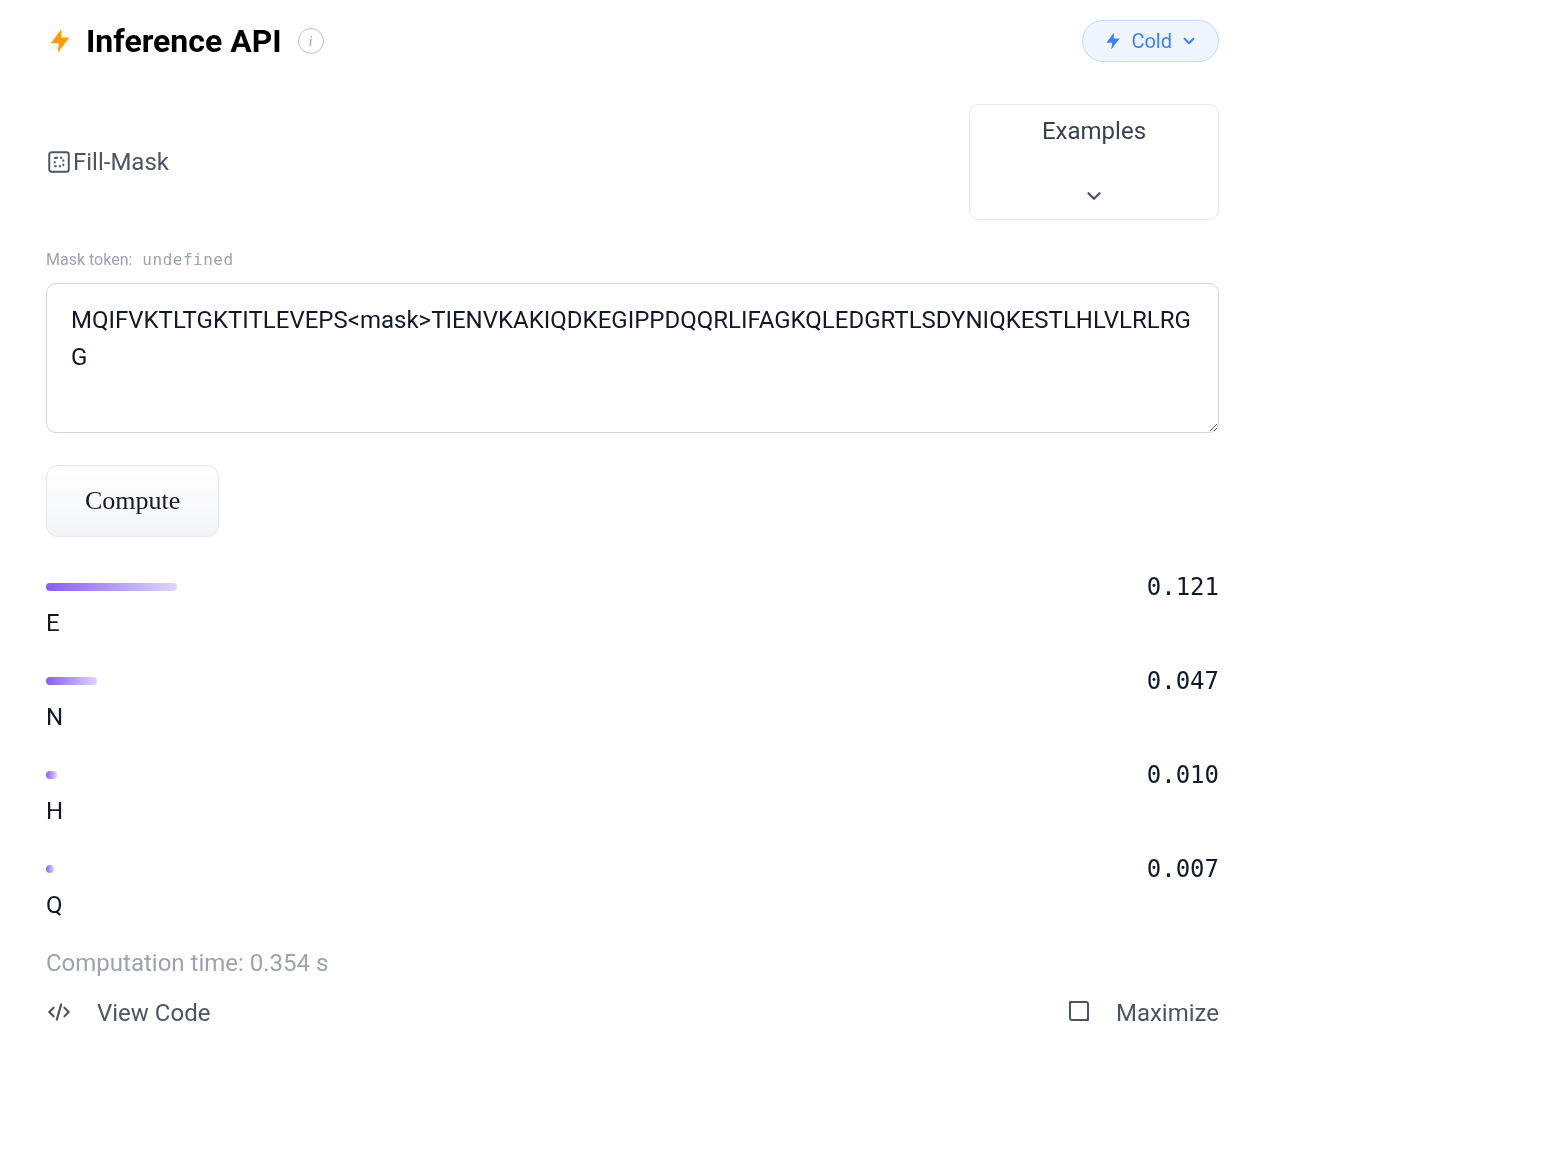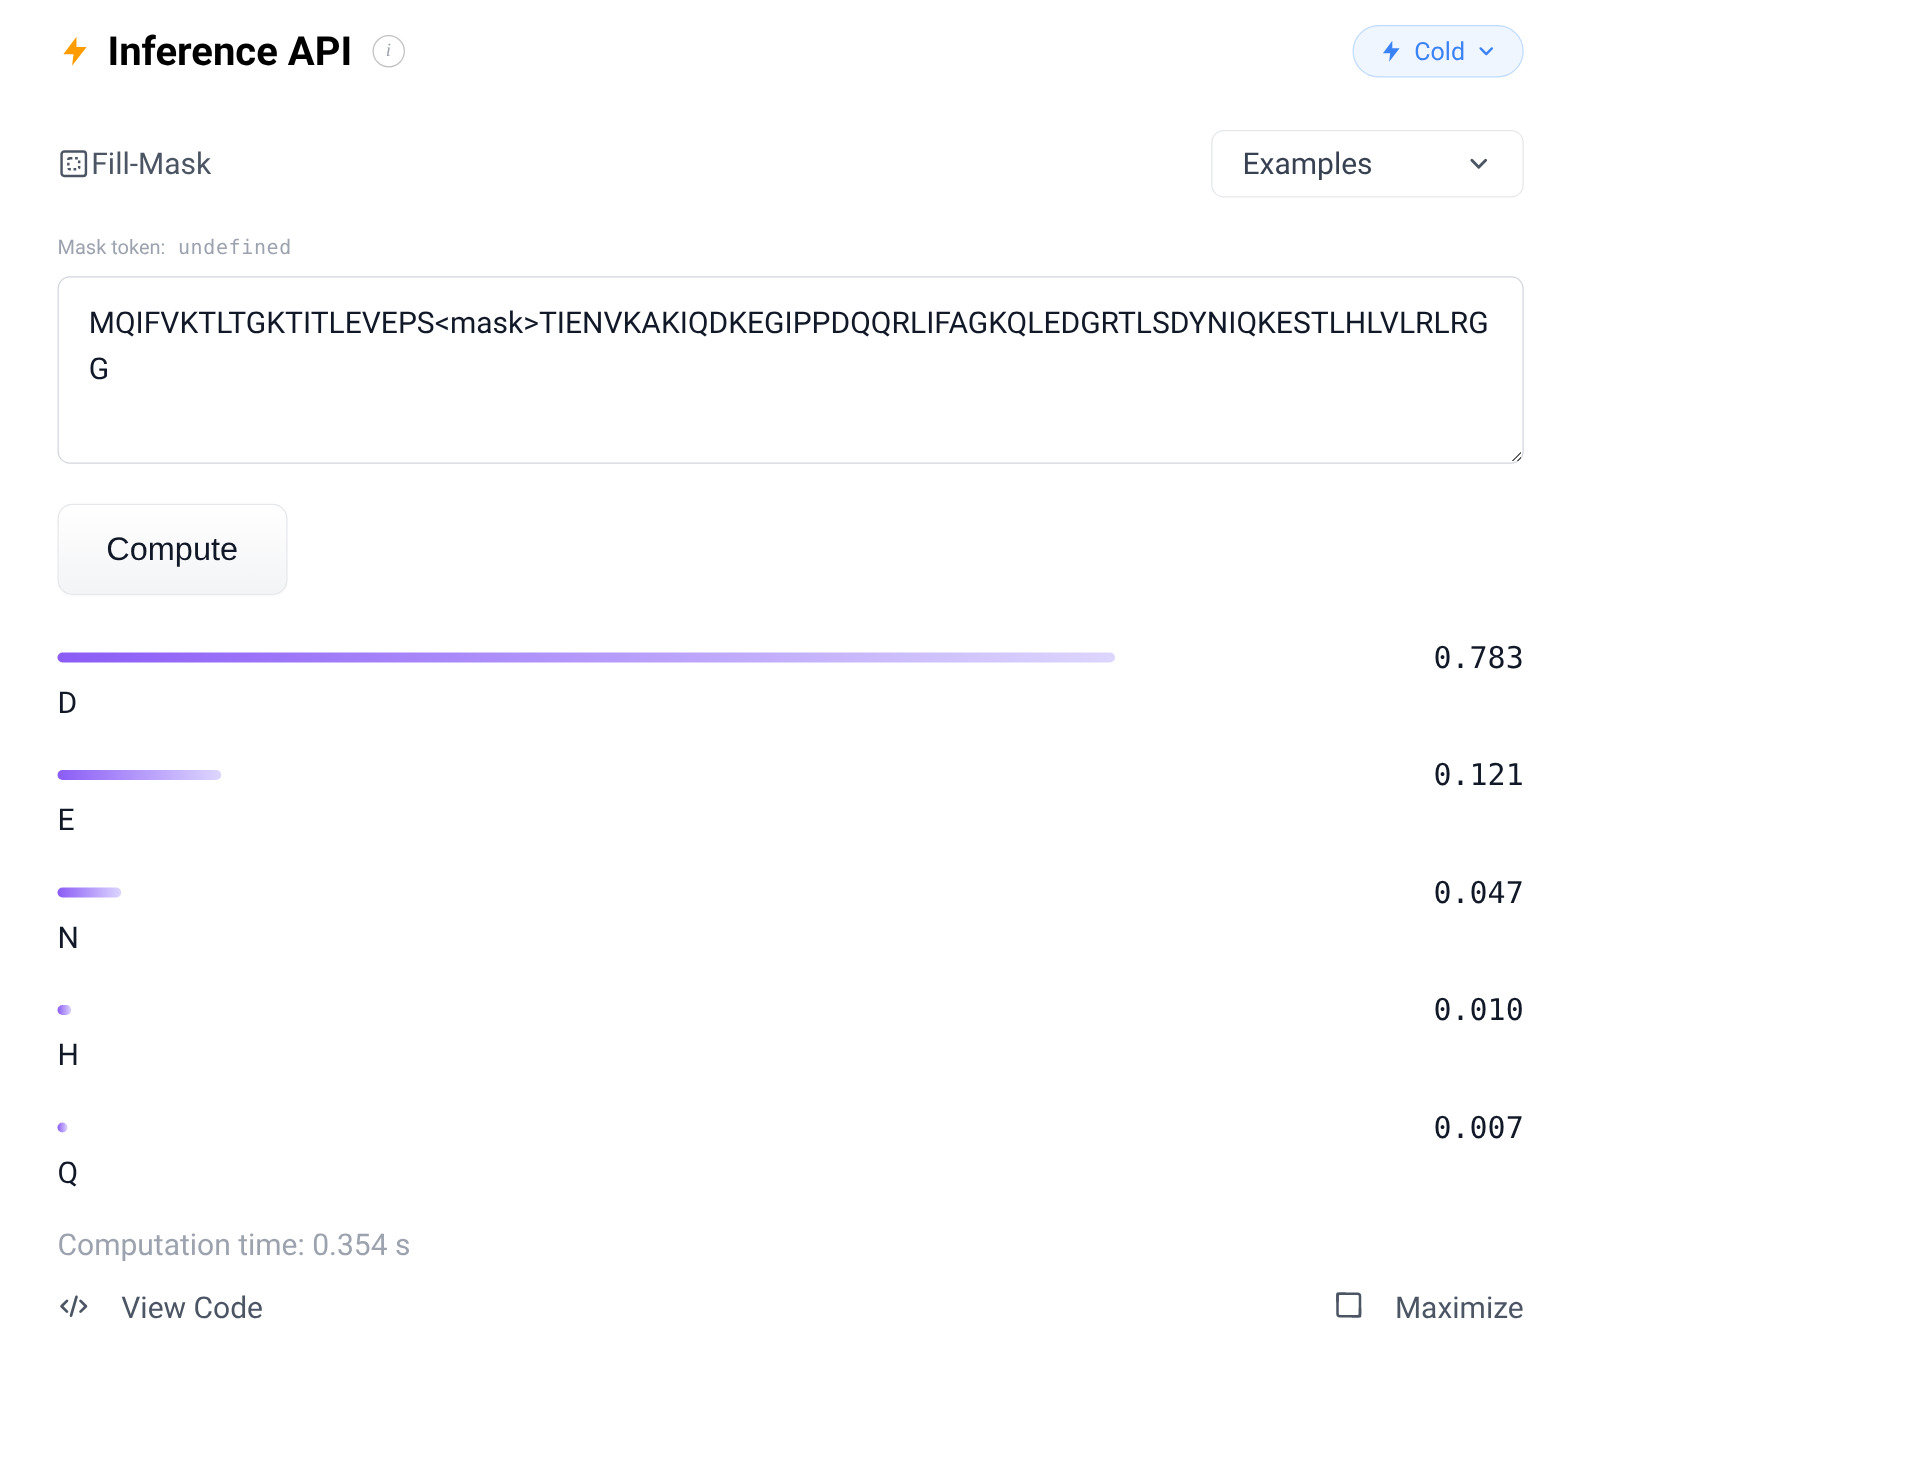--- a/index.html
+++ b/index.html
@@ -82,29 +82,30 @@
     display: flex;
     align-items: center;
     gap: 1px;
     color: #4b5563;
     font-size: 24px;
   }
   .task-icon svg { display: block; }
   .examples-dropdown {
     display: flex;
     align-items: center;
-    justify-content: space-between;
+    justify-content: center;
     gap: 40px;
     border: 1px solid var(--border-gray);
     border-radius: 10px;
     padding: 12px 24px;
     font-size: 24px;
     color: #374151;
     cursor: pointer;
     min-width: 250px;
+    flex-direction: column;
   }
   .mask-token-row {
     display: flex;
     align-items: baseline;
     gap: 10px;
     margin-bottom: 14px;
     font-size: 16px;
     color: var(--text-light-gray);
   }
   .mask-token-value {
@@ -127,20 +128,21 @@
   .compute-button {
     margin-top: 28px;
     padding: 20px 38px;
     font-size: 26px;
     color: #111827;
     background: linear-gradient(to bottom, #ffffff, #f3f4f6);
     border: 1px solid #e5e7eb;
     border-radius: 12px;
     cursor: pointer;
     box-shadow: 0 1px 1px rgba(0,0,0,0.02);
+    font-family: Liberation Serif, serif;
   }
   .results {
     margin-top: 36px;
   }
   .result-row {
     margin-bottom: 30px;
   }
   .result-bar-line {
     display: flex;
     align-items: center;
@@ -252,29 +254,20 @@
 
 <textarea class="input-textarea" rows="3" style="">MQIFVKTLTGKTITLEVEPS&lt;mask&gt;TIENVKAKIQDKEGIPPDQQRLIFAGKQLEDGRTLSDYNIQKESTLHLVLRLRGG</textarea>
 
 
 <div>
   <button class="compute-button">Compute</button>
 </div>
 
 
 <div class="results" id="results-container">
-    <div class="result-row">
-      <div class="result-bar-line">
-        <div class="bar-track">
-          <div class="bar-fill" style="width: 78.3%;"></div>
-        </div>
-        <div class="result-score">0.783</div>
-      </div>
-      <div class="result-label">D</div>
-    </div>
     <div class="result-row">
       <div class="result-bar-line">
         <div class="bar-track">
           <div class="bar-fill" style="width: 12.1%;"></div>
         </div>
         <div class="result-score">0.121</div>
       </div>
       <div class="result-label">E</div>
     </div>
     <div class="result-row">

